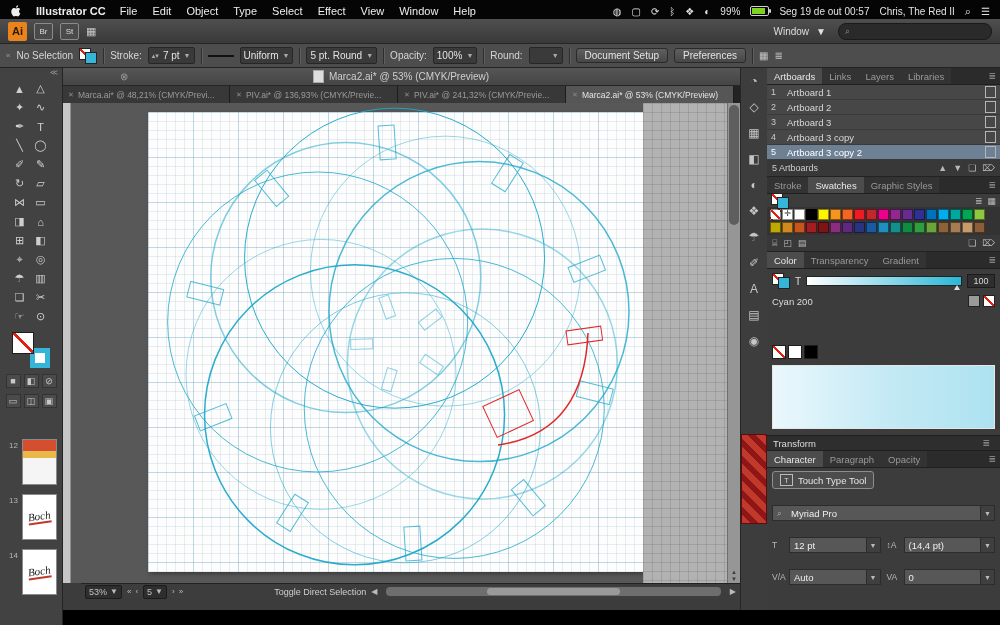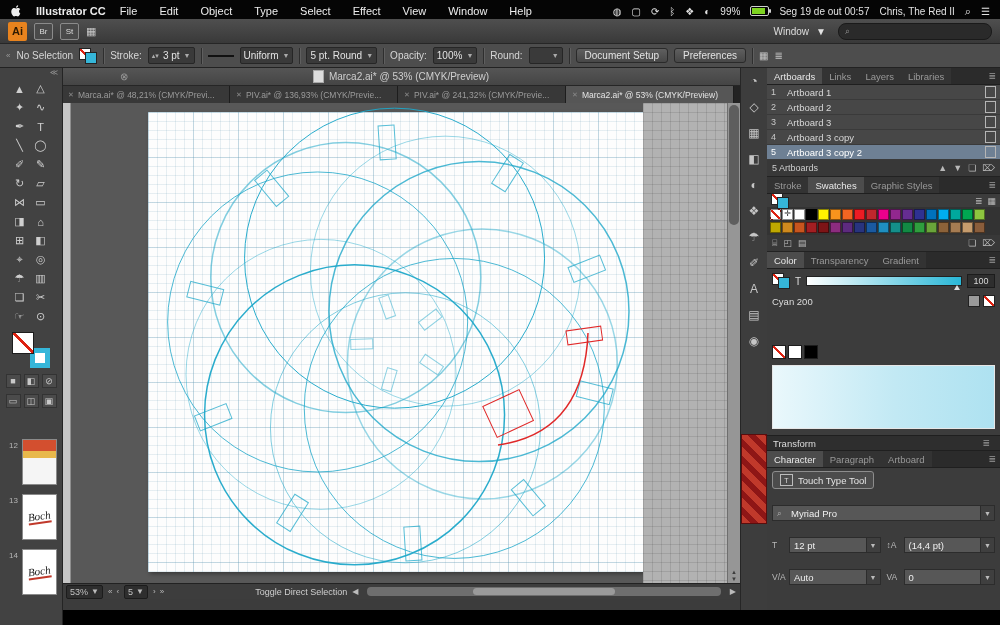--- a/index.html
+++ b/index.html
@@ -5,21 +5,21 @@
   html,body{margin:0;padding:0;background:#000;}
   body{width:1000px;height:625px;overflow:hidden;font-family:"Liberation Sans",sans-serif;-webkit-font-smoothing:antialiased;}
   .screen{position:relative;width:1000px;height:625px;background:#000;}
   .ico{display:inline-flex;align-items:center;justify-content:center;}
 
   
   .menubar{position:absolute;left:0;top:0;width:1000px;height:19px;background:#050505;color:#ededed;
     display:flex;align-items:center;font-size:11px;padding:11px 10px;box-sizing:border-box;gap:14px;white-space:nowrap;}
   .menubar .apple{width:12px;height:12px;display:inline-block;}
   .menubar .appname{font-weight:bold;}
-  #menu-items{display:flex;gap:22px;}
+  #menu-items{display:flex;gap:15px;}
   .mb-right{margin-left:auto;display:flex;align-items:center;gap:10px;font-size:10px;color:#e2e2e2;}
   #status-icons{display:flex;gap:10px;font-size:10px;}
   .batt{display:inline-block;width:17px;height:8px;border:1px solid #cfcfcf;border-radius:2px;position:relative;}
   .batt::after{content:"";position:absolute;right:-3px;top:2px;width:2px;height:4px;background:#cfcfcf;border-radius:1px;}
   .batt .fill{position:absolute;left:1px;top:1px;bottom:1px;width:13px;background:#7ed321;}
 
   
   .appbar{position:absolute;left:0;top:19px;width:1000px;height:25px;background:linear-gradient(#4f4f4f,#393939);
     border-bottom:1px solid #262626;display:flex;align-items:center;padding:0 8px;box-sizing:border-box;gap:7px;color:#ddd;}
   .ailogo{width:19px;height:19px;background:#e8831e;color:#2e1a02;font-weight:bold;font-size:11px;
@@ -98,21 +98,21 @@
   .rightpaste{position:absolute;left:581px;top:0;bottom:0;width:85px;background-color:#b2b2b2;
     background-image:
       linear-gradient(rgba(0,0,0,.10) 1px,transparent 1px),
       linear-gradient(90deg,rgba(0,0,0,.10) 1px,transparent 1px);
     background-size:9px 9px;}
   #artsvg{position:absolute;left:0;top:0;pointer-events:none;z-index:2;}
   .vscroll{position:absolute;right:0;top:0;bottom:0;width:12px;background:#969696;border-left:1px solid #6e6e6e;z-index:4;}
   .vthumb{position:absolute;left:1px;right:1px;top:2px;height:120px;background:#5e5e5e;border-radius:5px;}
   .varrows{position:absolute;bottom:0;left:0;right:0;text-align:center;color:#3c3c3c;font-size:6px;line-height:7px;}
   .statusbar{height:16px;background:#3d3d3d;border-top:1px solid #222;display:flex;align-items:center;
-    color:#c3c3c3;font-size:9px;gap:5px;padding:0 4px;box-sizing:border-box;}
+    color:#c3c3c3;font-size:9px;gap:5px;padding:0 4px;box-sizing:border-box;margin-left:19px;}
   .zoomdd,.abdd{background:#2e2e2e;border:1px solid #1c1c1c;height:12px;display:inline-flex;align-items:center;
     padding:0 3px;gap:3px;border-radius:2px;}
   .navico{color:#bbb;font-size:8px;}
   .hint{margin-left:86px;color:#cfcfcf;}
   .hscroll{flex:1;height:9px;background:#6e6e6e;border-radius:4px;margin:0 4px;position:relative;}
   .hthumb{position:absolute;left:30%;width:40%;top:1px;bottom:1px;background:#9a9a9a;border-radius:4px;}
 
   
   .rstrip{position:absolute;left:740px;top:68px;width:26px;height:542px;background:#3d3d3d;border-left:1px solid #262626;
     border-right:1px solid #262626;display:flex;flex-direction:column;align-items:center;z-index:2;}
@@ -245,21 +245,21 @@
     <span style="color:#9a9a9a;font-size:8px">«</span>
     <span>No Selection</span>
     <span class="mini-fs">
         <span class="mini-fill"></span>
         <span class="mini-stroke"></span>
       </span>
     <span class="sep"></span>
     <span class="ulbl">Stroke:</span>
     <span class="dd">
         <span class="arr">▴▾</span>
-        <span>3 pt</span>
+        <span>7 pt</span>
         <span class="arr">▼</span>
       </span>
     <span class="sep"></span>
     <span class="strokeline"></span>
     <span class="dd">
         <span>Uniform</span>
         <span class="arr">▼</span>
       </span>
     <span class="sep"></span>
     <span class="dd">
@@ -605,21 +605,21 @@
     <div class="preview"></div>
 
     <div class="transformbar">
       <span>Transform</span>
       <span class="pmenu">≣</span>
     </div>
 
     <div class="ptabs">
         <div class="ptab active">Character</div>
         <div class="ptab">Paragraph</div>
-        <div class="ptab">Artboard</div>
+        <div class="ptab">Opacity</div>
         <span class="pmenu">≣</span>
       </div>
     <div class="charbody">
       <div class="touchbtn">
         <span class="touchico">T</span>
         <span>Touch Type Tool</span>
       </div>
       <div class="field">
         <span class="ficon" style="min-width:10px">⌕</span>
         <span>Myriad Pro</span>

